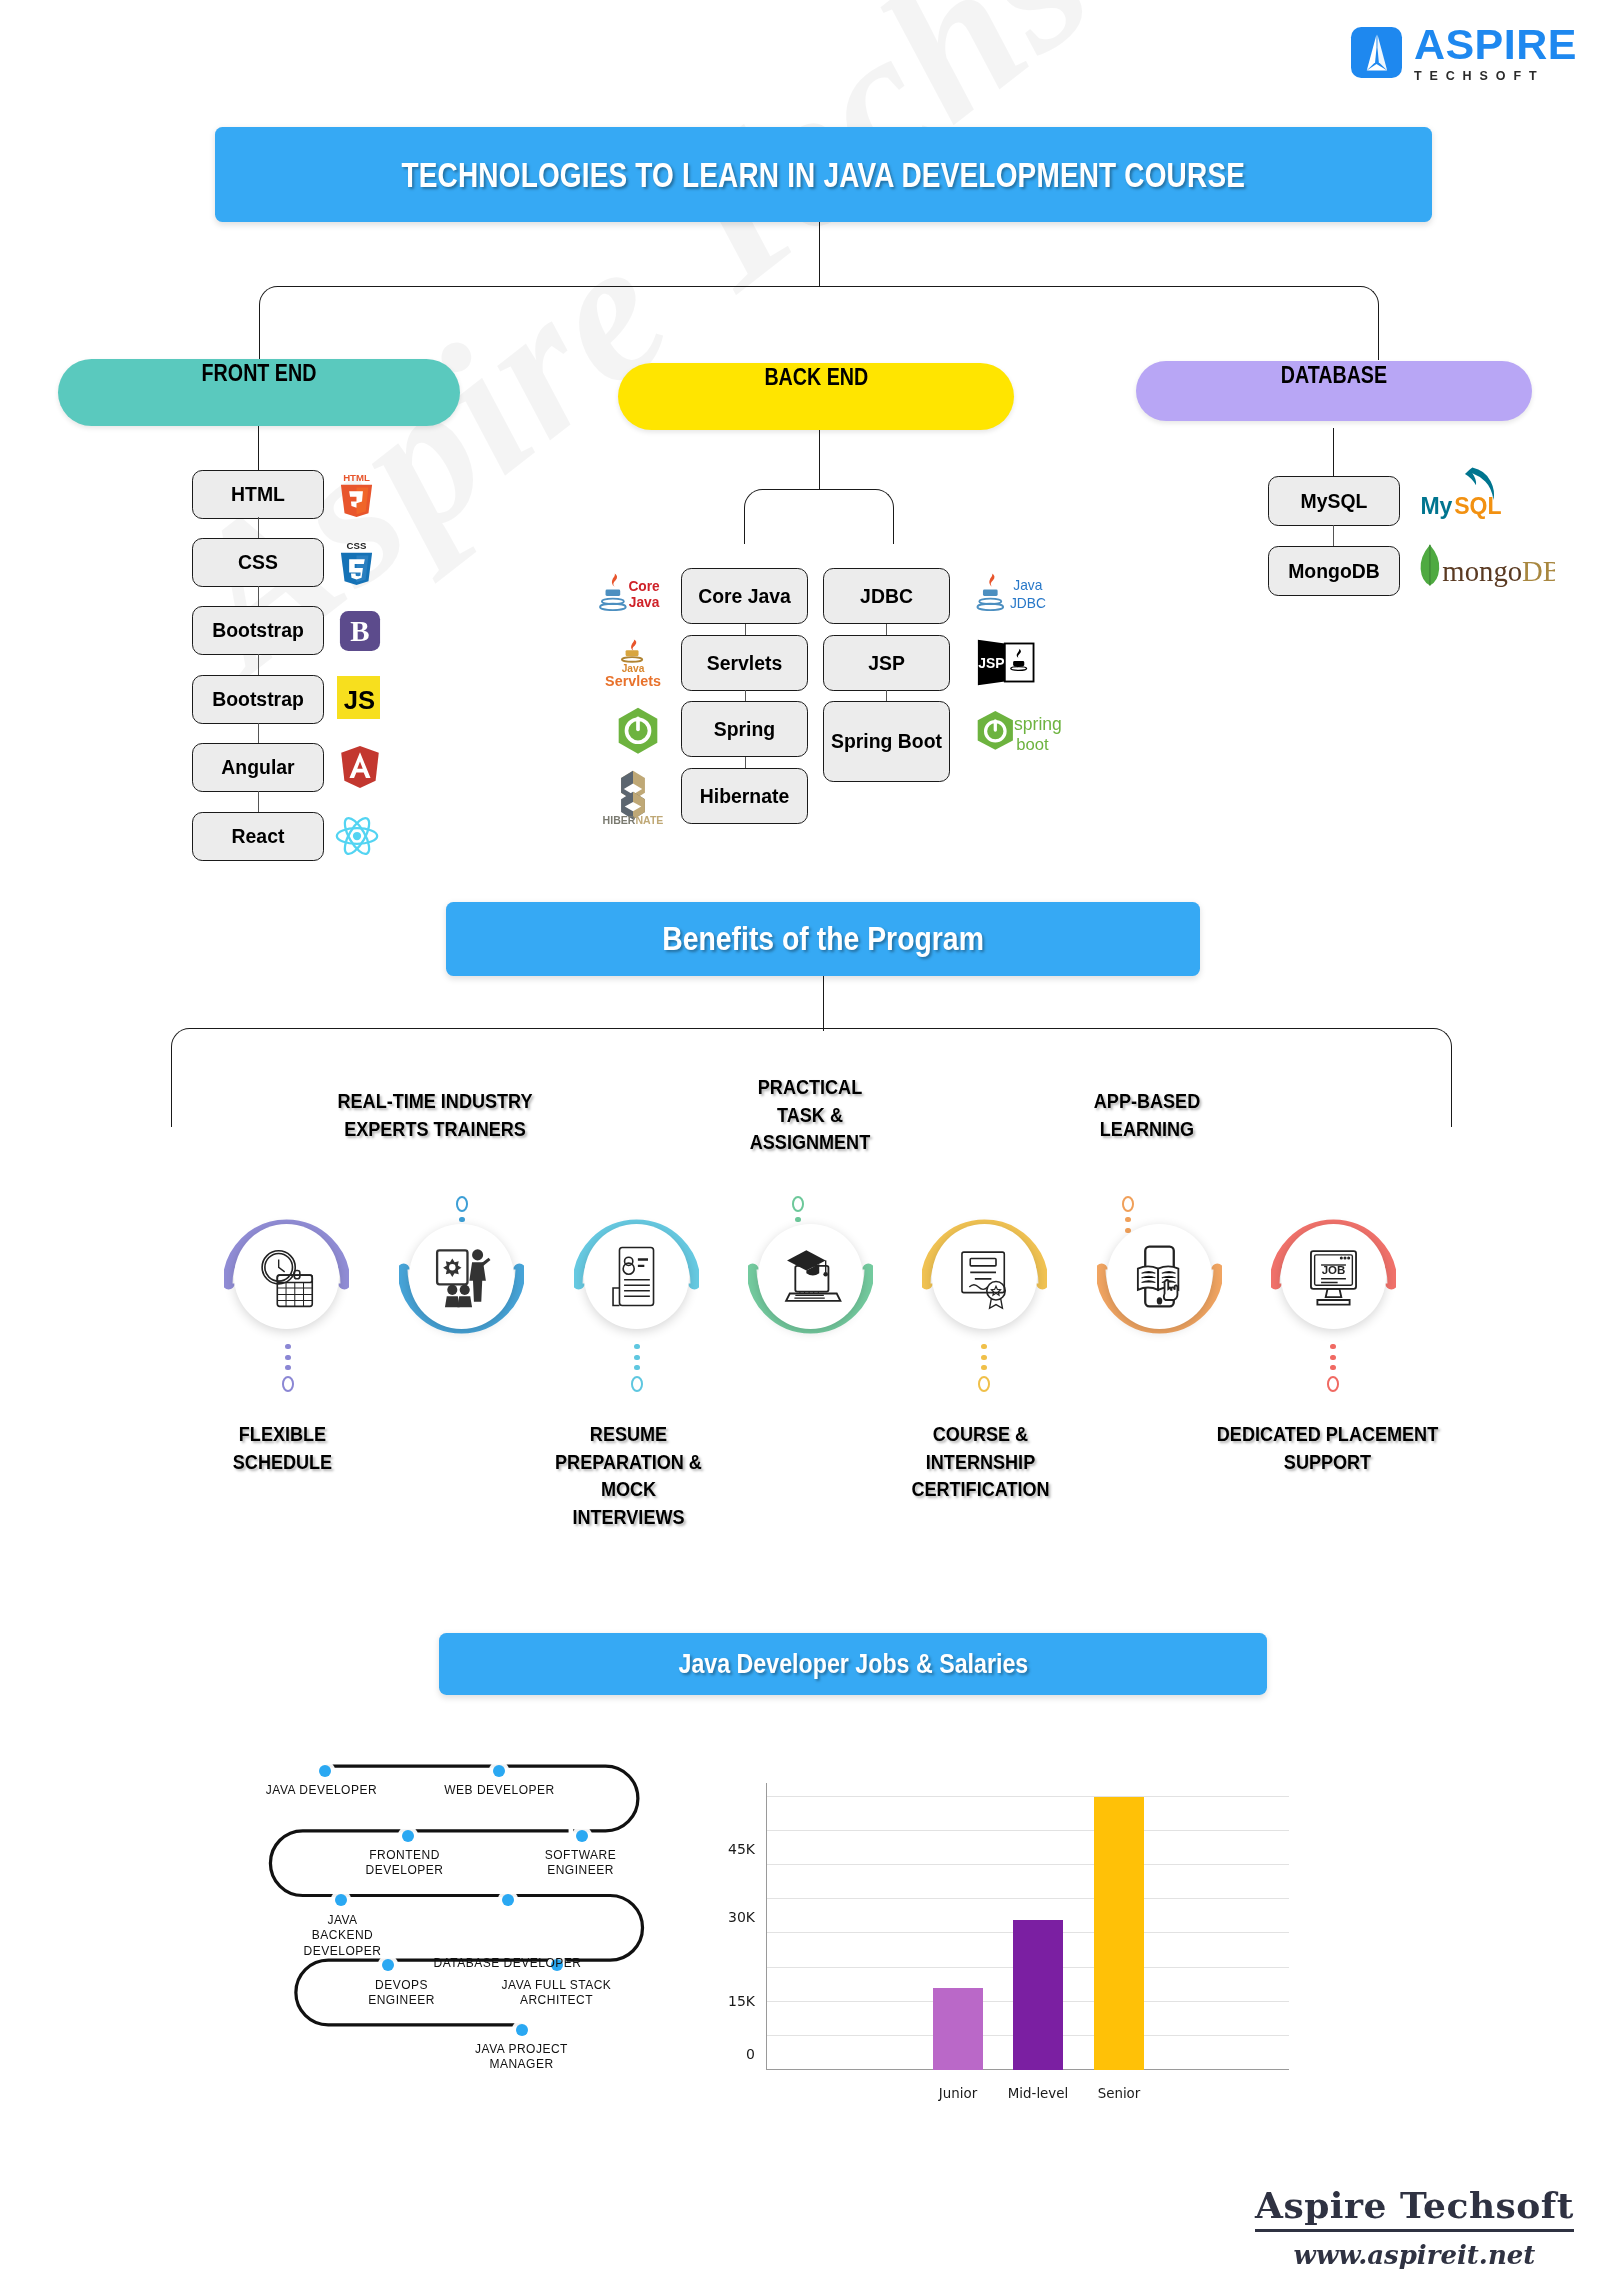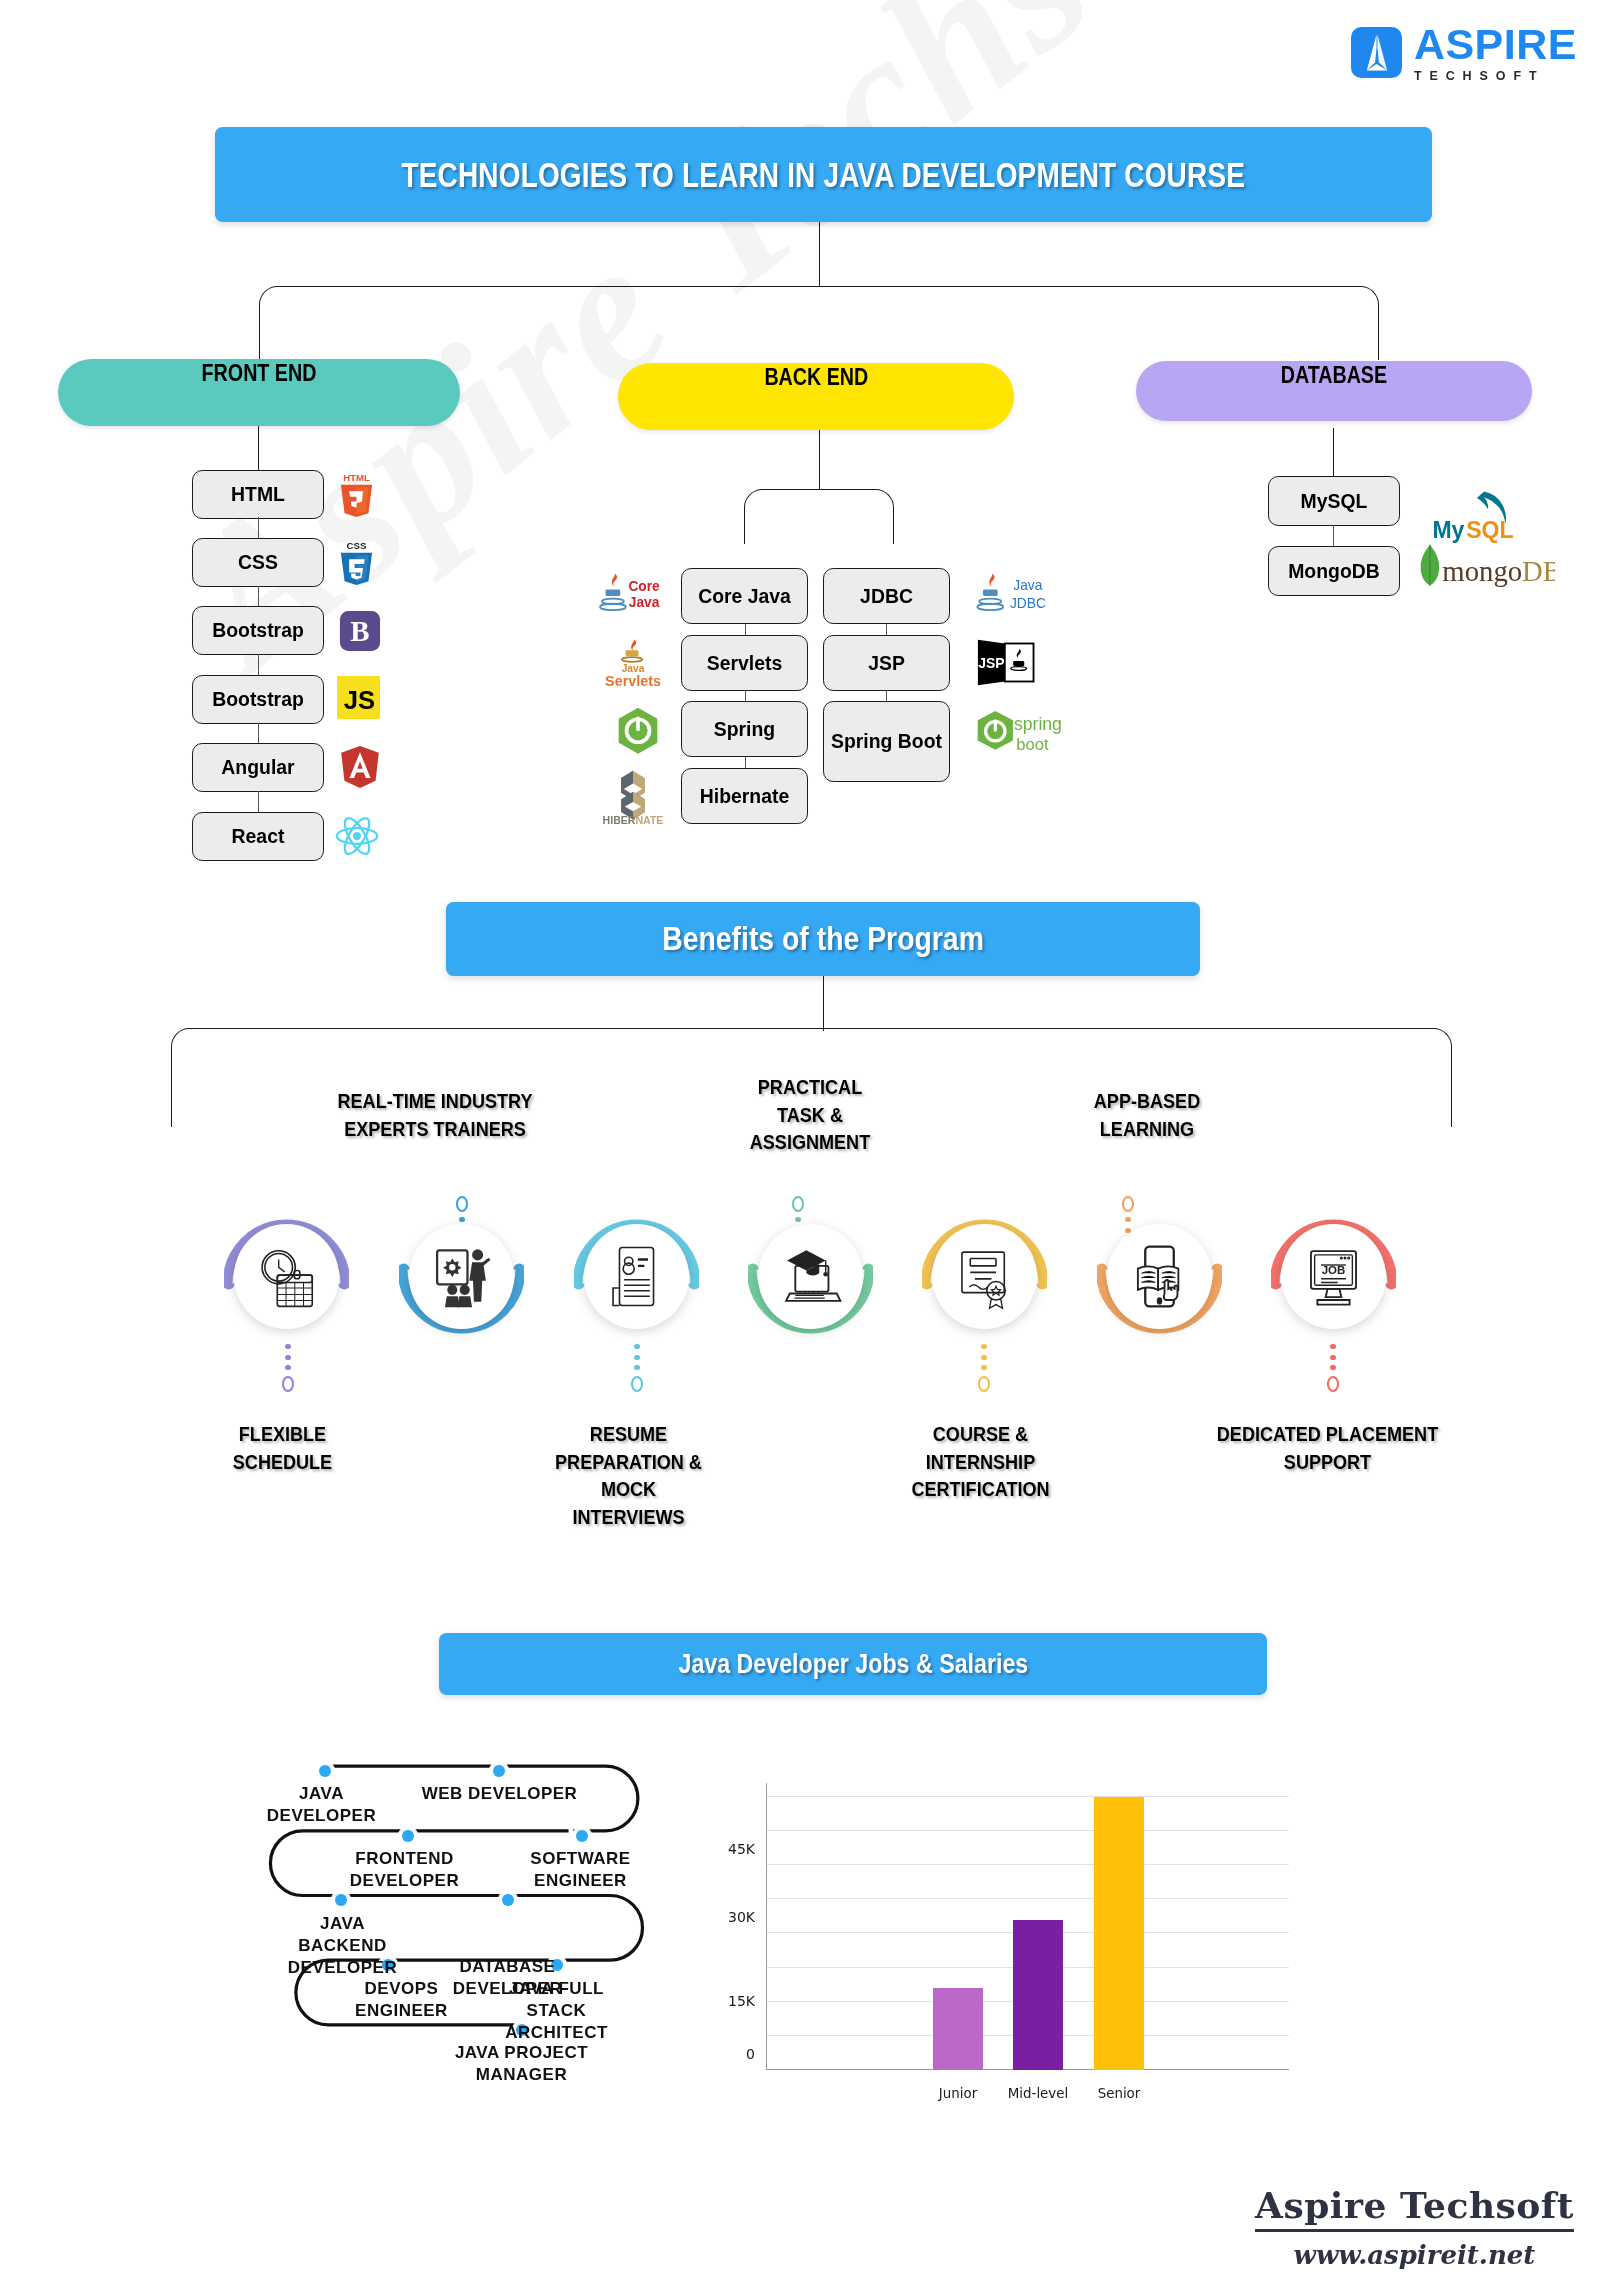--- a/index.html
+++ b/index.html
@@ -95,22 +95,22 @@
     box-shadow: 0 2.8px 10.2px rgba(0,0,0,0.16);
     display: flex; align-items: center; justify-content: center;
   }
   .arc { position: absolute; inset: 0; }
   .dots { position: absolute; display: flex; flex-direction: column; align-items: center; gap: 5.6px; }
   .dot { width: 5.1px; height: 5.1px; border-radius: 50%; }
   .ring { width: 12px; height: 15.7px; border-radius: 50%; border: 2.8px solid currentColor; }
 
   
   .job-label {
-    position: absolute; text-align: center; font-weight: 700;
-    font-size: 17px; line-height: 1.28; color: #111;
+    position: absolute; text-align: center; font-weight: 400;
+    font-size: 12px; line-height: 1.28; color: #111;
     letter-spacing: 0.5px; white-space: pre-line;
   }
   .job-dot {
     position: absolute; width: 12px; height: 12px; border-radius: 50%;
     background: #2aa8f2; box-shadow: 0 0 0 4.2px rgba(255,255,255,0.95);
   }
 
   
   .chart-area { position: absolute; left: 766px; top: 1783px; width: 523px; height: 287px; }
   .gridline { position: absolute; left: 0; right: 0; height: 0.9px; background: #e2e2e2; }
@@ -349,21 +349,21 @@
 
   <div class="conn v" style="left:1333px; top:428px; height:51px;"></div>
   <div class="tbox" style="left:1268px; top:476px; width:132px; height:50px;">
     <span>MySQL</span>
     </div>
   <div class="conn thin v" style="left:1333px; top:525px; height:23px;"></div>
   <div class="tbox" style="left:1268px; top:546px; width:132px; height:50px;">
     <span>MongoDB</span>
     </div>
 
-  <div class="tlogo" style="left:1416px; top:487px;margin-left:12px;">
+  <div class="tlogo" style="left:1416px; top:463px;">
     <svg width="97" height="59" viewBox="0 0 210 128">
       <path d="M122 10 q28 6 40 30 q10 20 6 40 q-4-26-18-40 q-12-12-28-18 q10 14 8 26 q-10-16-24-24 q10-10 16-14z" fill="#00758f"></path>
       <text x="44" y="110" text-anchor="middle" font-size="50" font-weight="700" fill="#00758f" font-family="Liberation Sans,sans-serif">My</text>
       <text x="134" y="110" text-anchor="middle" font-size="50" font-weight="700" fill="#f29111" font-family="Liberation Sans,sans-serif">SQL</text>
     </svg>
   </div>
   <div class="tlogo" style="left:1416px; top:542px;">
     <svg width="139" height="51" viewBox="0 0 300 110">
       <path d="M30 6 q22 26 20 52 q-2 26-20 36 q-18-10-20-36 q-2-26 20-52z" fill="#4faa41"></path>
       <path d="M30 6 v88" stroke="#3f8a36" stroke-width="3"></path>

